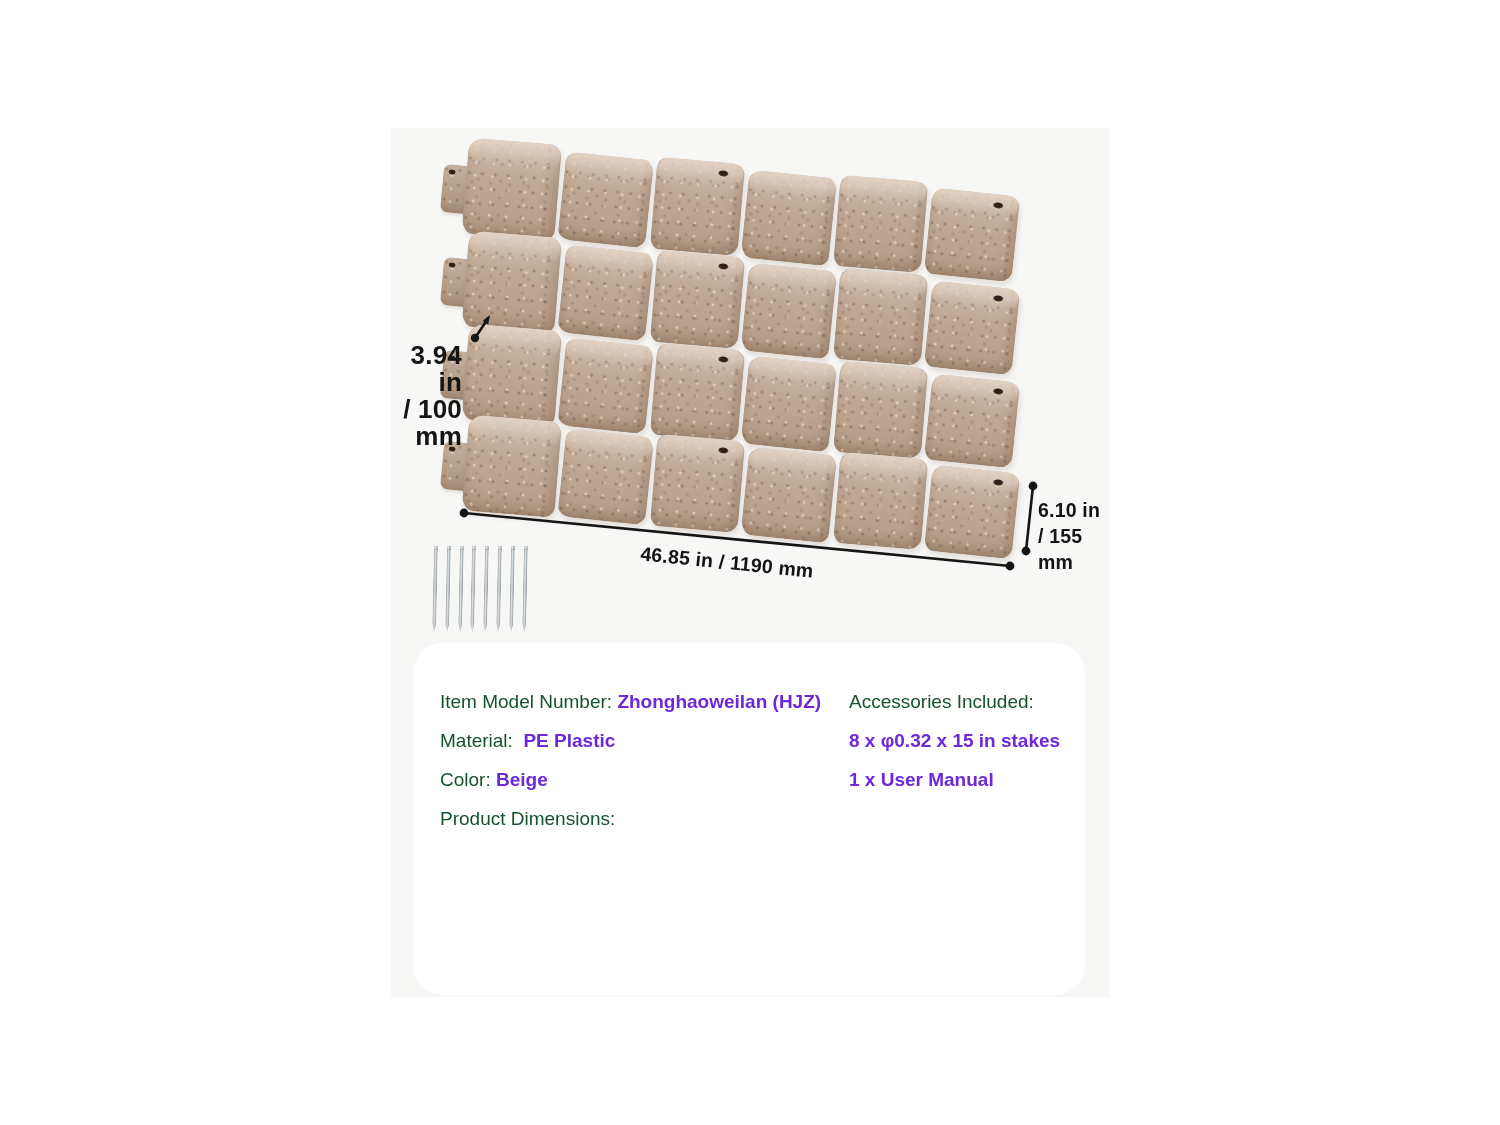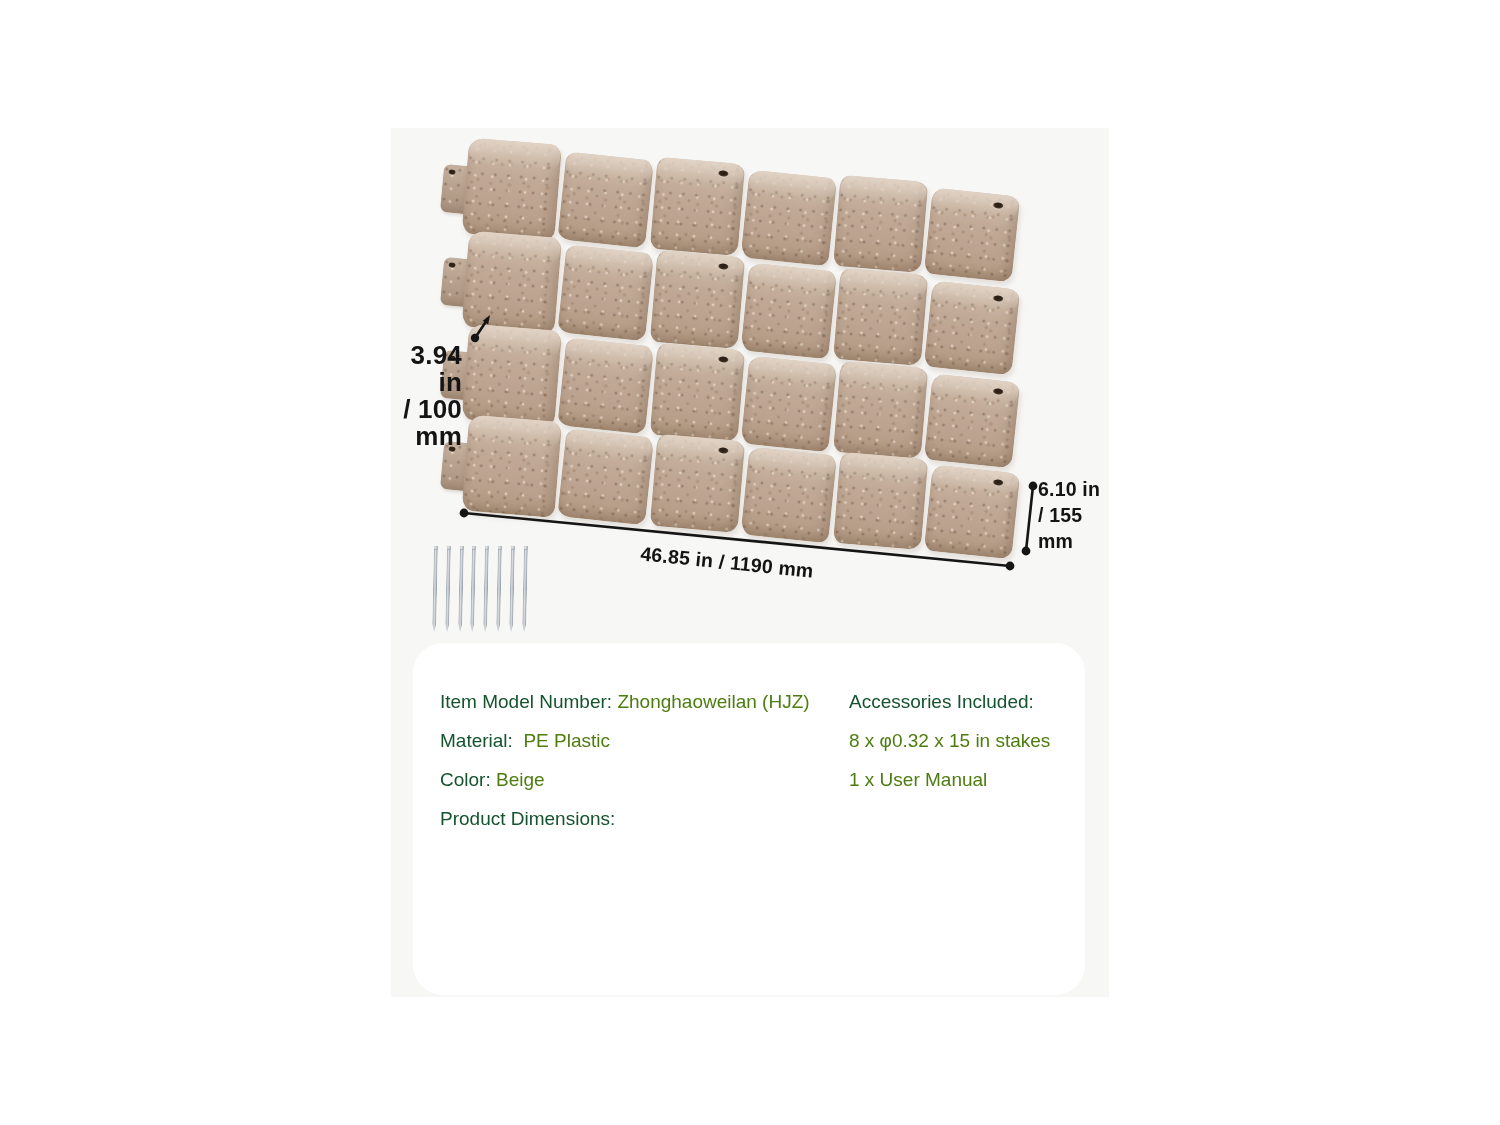--- a/index.html
+++ b/index.html
@@ -69,32 +69,32 @@
   }
   .stake::before{
     content:'';position:absolute;top:0;left:-1px;width:6px;height:4px;border-radius:50%;
     background:radial-gradient(circle at 40% 35%,#e9edef,#9aa1a6 70%,#7f868b);
   }
   
   .dims{position:absolute;left:0;top:0;pointer-events:none;}
   .dim-label{position:absolute;font-weight:600;color:#141414;letter-spacing:.2px;}
   .lbl-depth{left:0;top:176px;width:71px;text-align:right;font-size:26px;line-height:27px;margin-top:38px;}
   .lbl-width{left:226px;top:423px;width:220px;text-align:center;font-size:19.5px;transform:rotate(5.8deg);}
-  .lbl-height{left:647px;top:348px;font-size:19.5px;line-height:26px;}
+  .lbl-height{left:647px;top:369px;font-size:19.5px;line-height:26px;}
   
   .panel{
     position:absolute;left:22px;top:515px;width:672px;height:352px;
     background:#ffffff;border-radius:30px;
   }
   .speccol{position:absolute;top:39px;font-size:19px;}
   .col-left{left:27px;}
   .col-right{left:436px;}
   .spec-row{line-height:39px;white-space:pre;}
   .spec-lbl{color:#14532d;font-weight:500;}
-  .spec-val{color:#4d7c0f;font-weight:400;}
+  .spec-val{color:#6d28d9;font-weight:700;}
 </style>
 </head>
 <body>
 
 <div class="stage">
 
   <div id="stone-rows">
       <div class="row" style="top: 7px;">
         <div class="tab">
           <span class="hole"></span>

